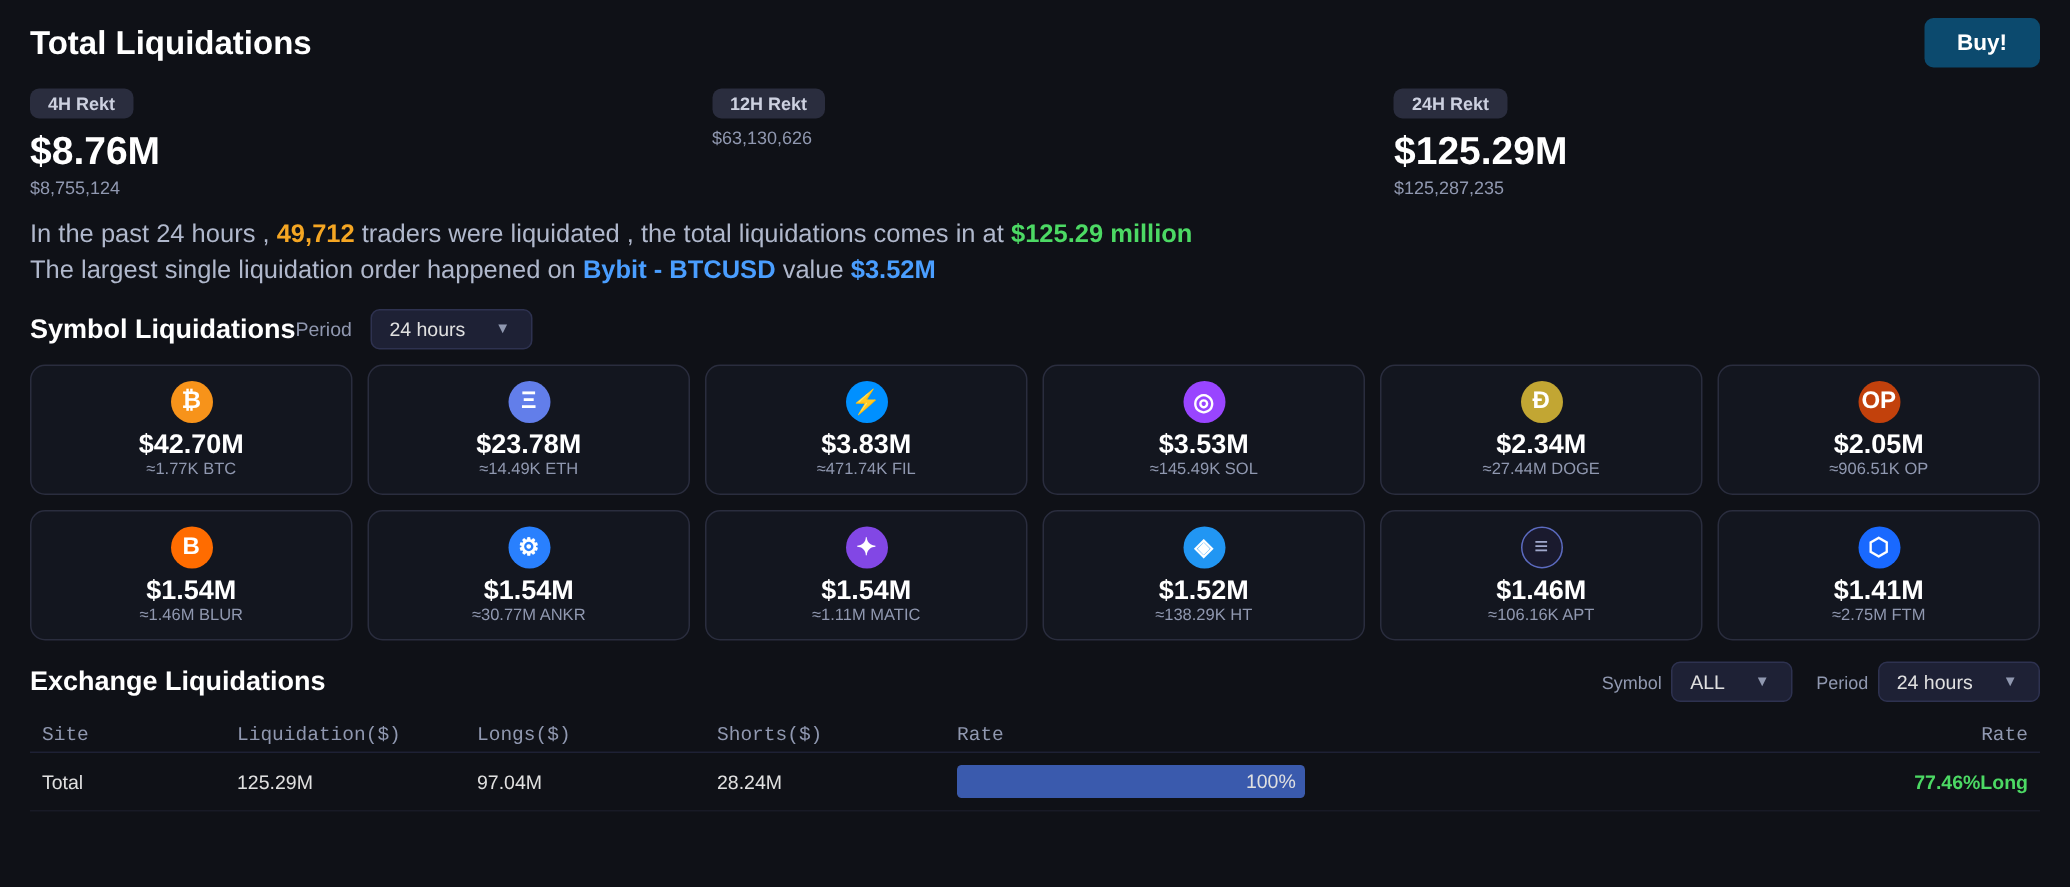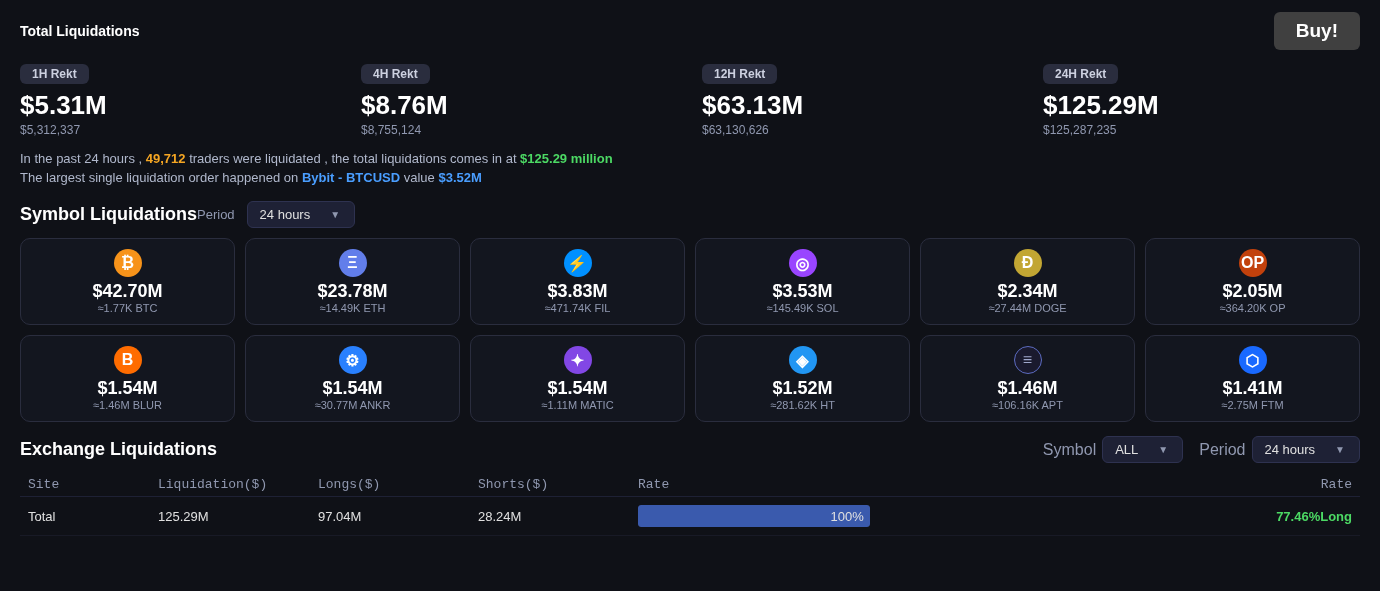--- a/index.html
+++ b/index.html
@@ -16,31 +16,31 @@
       padding: 12px 20px 12px 20px;
       position: relative;
     }
     .header-row {
       display: flex;
       justify-content: space-between;
       align-items: center;
       margin-bottom: 14px;
     }
     .page-title {
-      font-size: 14px;
+      font-size: 22px;
       font-weight: 700;
       color: #ffffff;
     }
     .buy-btn {
-      background: #404040;
+      background: #0c4a6e;
       color: #fff;
       border: none;
       border-radius: 6px;
       padding: 8px 22px;
-      font-size: 19px;
+      font-size: 15px;
       font-weight: 600;
       cursor: pointer;
     }
     
     .stats-row {
       display: flex;
       gap: 24px;
       margin-bottom: 14px;
     }
     .stat-card {
@@ -61,21 +61,21 @@
       font-weight: 700;
       color: #ffffff;
       margin-bottom: 2px;
     }
     .stat-sub {
       font-size: 12px;
       color: #9098b0;
     }
     
     .info-text {
-      font-size: 13px;
+      font-size: 17px;
       color: #b0b8cc;
       margin-bottom: 4px;
     }
     .info-text .highlight-orange {
       color: #f5a623;
       font-weight: 600;
     }
     .info-text .highlight-green {
       color: #4cd964;
       font-weight: 600;
@@ -187,21 +187,21 @@
       display: flex;
       align-items: center;
       gap: 16px;
     }
     .control-group {
       display: flex;
       align-items: center;
       gap: 6px;
     }
     .control-label {
-      font-size: 16px;
+      font-size: 12px;
       color: #9098b0;
     }
     
     .exchange-table {
       width: 100%;
       border-collapse: collapse;
     }
     .exchange-table th {
       text-align: left;
       color: #9098b0;
@@ -268,33 +268,27 @@
 
 <div class="page-wrapper">
 
   <div class="header-row">
     <h1 class="page-title">Total Liquidations</h1>
     <button class="buy-btn">Buy!</button>
   </div>
 
   <div class="stats-row">
 
-  <div class="stat-card">
-    <div class="stat-badge">1H Rekt</div><br>
-    <div class="stat-value">$5.31M</div>
-    <div class="stat-sub">$5,312,337</div>
-  </div>
       <div class="stat-card">
     <div class="stat-badge">4H Rekt</div><br>
     <div class="stat-value">$8.76M</div>
     <div class="stat-sub">$8,755,124</div>
   </div>
       <div class="stat-card">
     <div class="stat-badge">12H Rekt</div><br>
-    <div class="stat-value">$63.13M</div>
     <div class="stat-sub">$63,130,626</div>
   </div>
       <div class="stat-card">
     <div class="stat-badge">24H Rekt</div><br>
     <div class="stat-value">$125.29M</div>
     <div class="stat-sub">$125,287,235</div>
   </div>
     </div>
 
   <div class="info-text">
@@ -343,21 +337,21 @@
     <div class="symbol-amt">≈145.49K SOL</div>
   </div>
       <div class="symbol-card">
     <div class="symbol-icon icon-doge">Ð</div>
     <div class="symbol-usd">$2.34M</div>
     <div class="symbol-amt">≈27.44M DOGE</div>
   </div>
       <div class="symbol-card">
     <div class="symbol-icon icon-op">OP</div>
     <div class="symbol-usd">$2.05M</div>
-    <div class="symbol-amt">≈364.20K OP</div>
+    <div class="symbol-amt">≈906.51K OP</div>
   </div>
     </div>
   <div class="symbol-grid" id="symbol-grid-row2">
       <div class="symbol-card">
     <div class="symbol-icon icon-blur">B</div>
     <div class="symbol-usd">$1.54M</div>
     <div class="symbol-amt">≈1.46M BLUR</div>
   </div>
       <div class="symbol-card">
     <div class="symbol-icon icon-ankr">⚙</div>
@@ -365,21 +359,21 @@
     <div class="symbol-amt">≈30.77M ANKR</div>
   </div>
       <div class="symbol-card">
     <div class="symbol-icon icon-matic">✦</div>
     <div class="symbol-usd">$1.54M</div>
     <div class="symbol-amt">≈1.11M MATIC</div>
   </div>
       <div class="symbol-card">
     <div class="symbol-icon icon-ht">◈</div>
     <div class="symbol-usd">$1.52M</div>
-    <div class="symbol-amt">≈281.62K HT</div>
+    <div class="symbol-amt">≈138.29K HT</div>
   </div>
       <div class="symbol-card">
     <div class="symbol-icon icon-apt">≡</div>
     <div class="symbol-usd">$1.46M</div>
     <div class="symbol-amt">≈106.16K APT</div>
   </div>
       <div class="symbol-card">
     <div class="symbol-icon icon-ftm">⬡</div>
     <div class="symbol-usd">$1.41M</div>
     <div class="symbol-amt">≈2.75M FTM</div>

